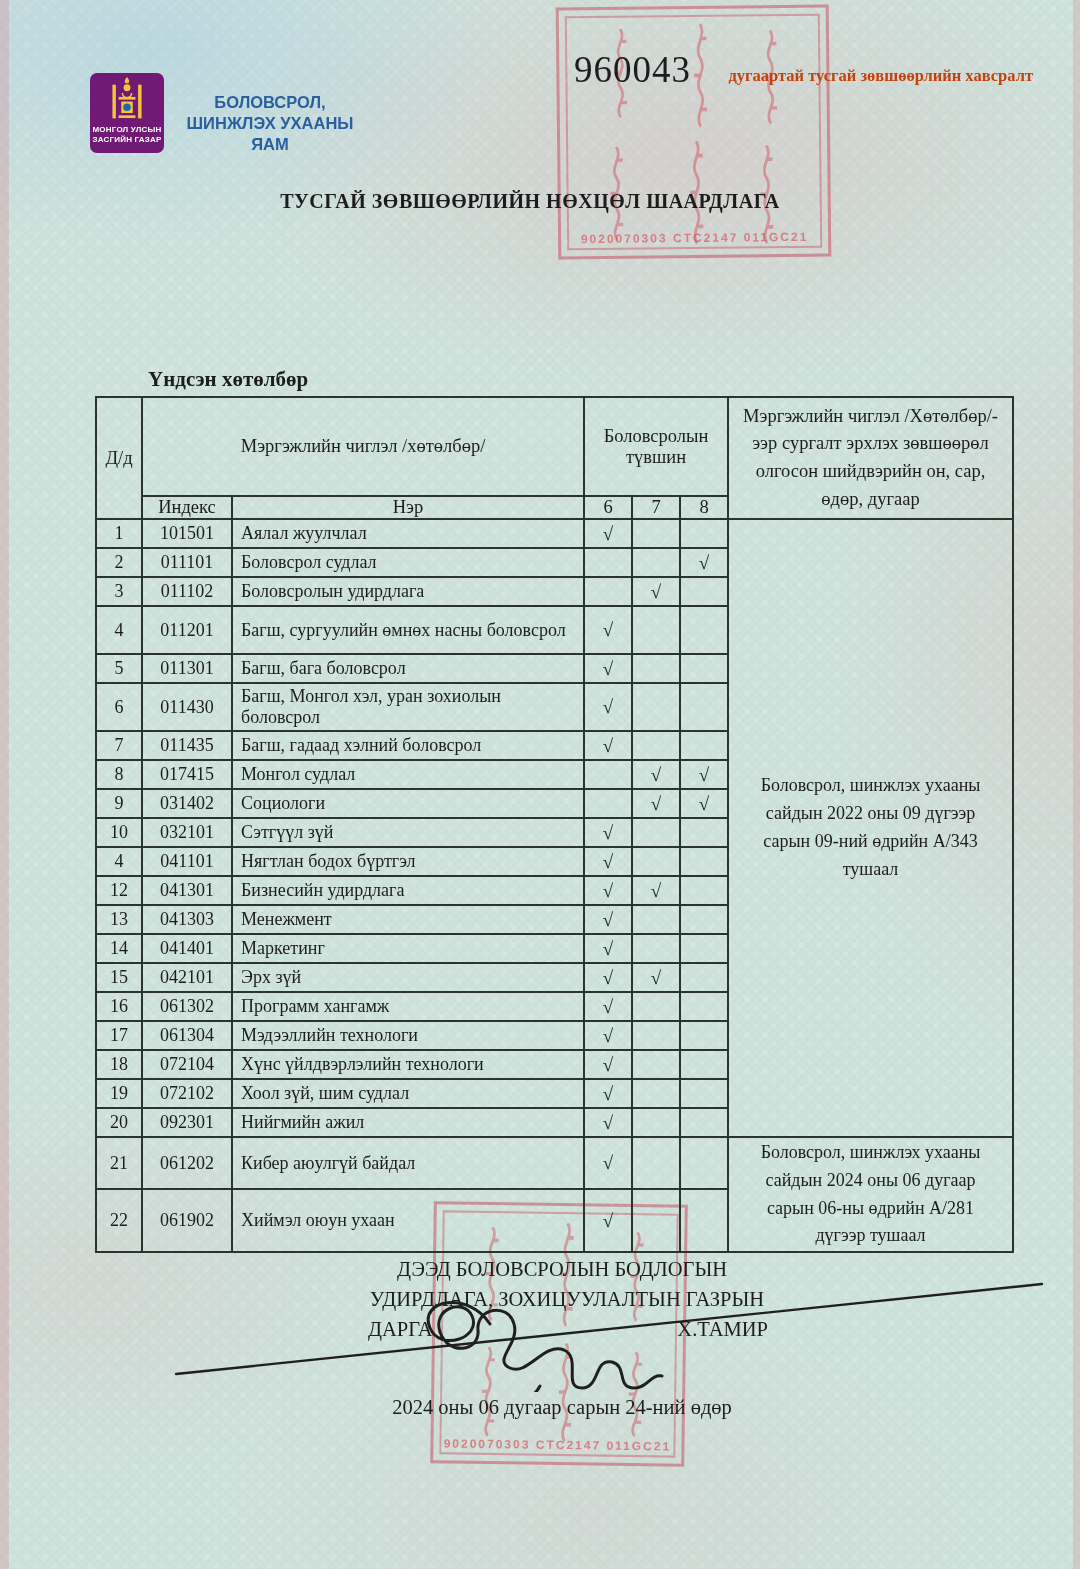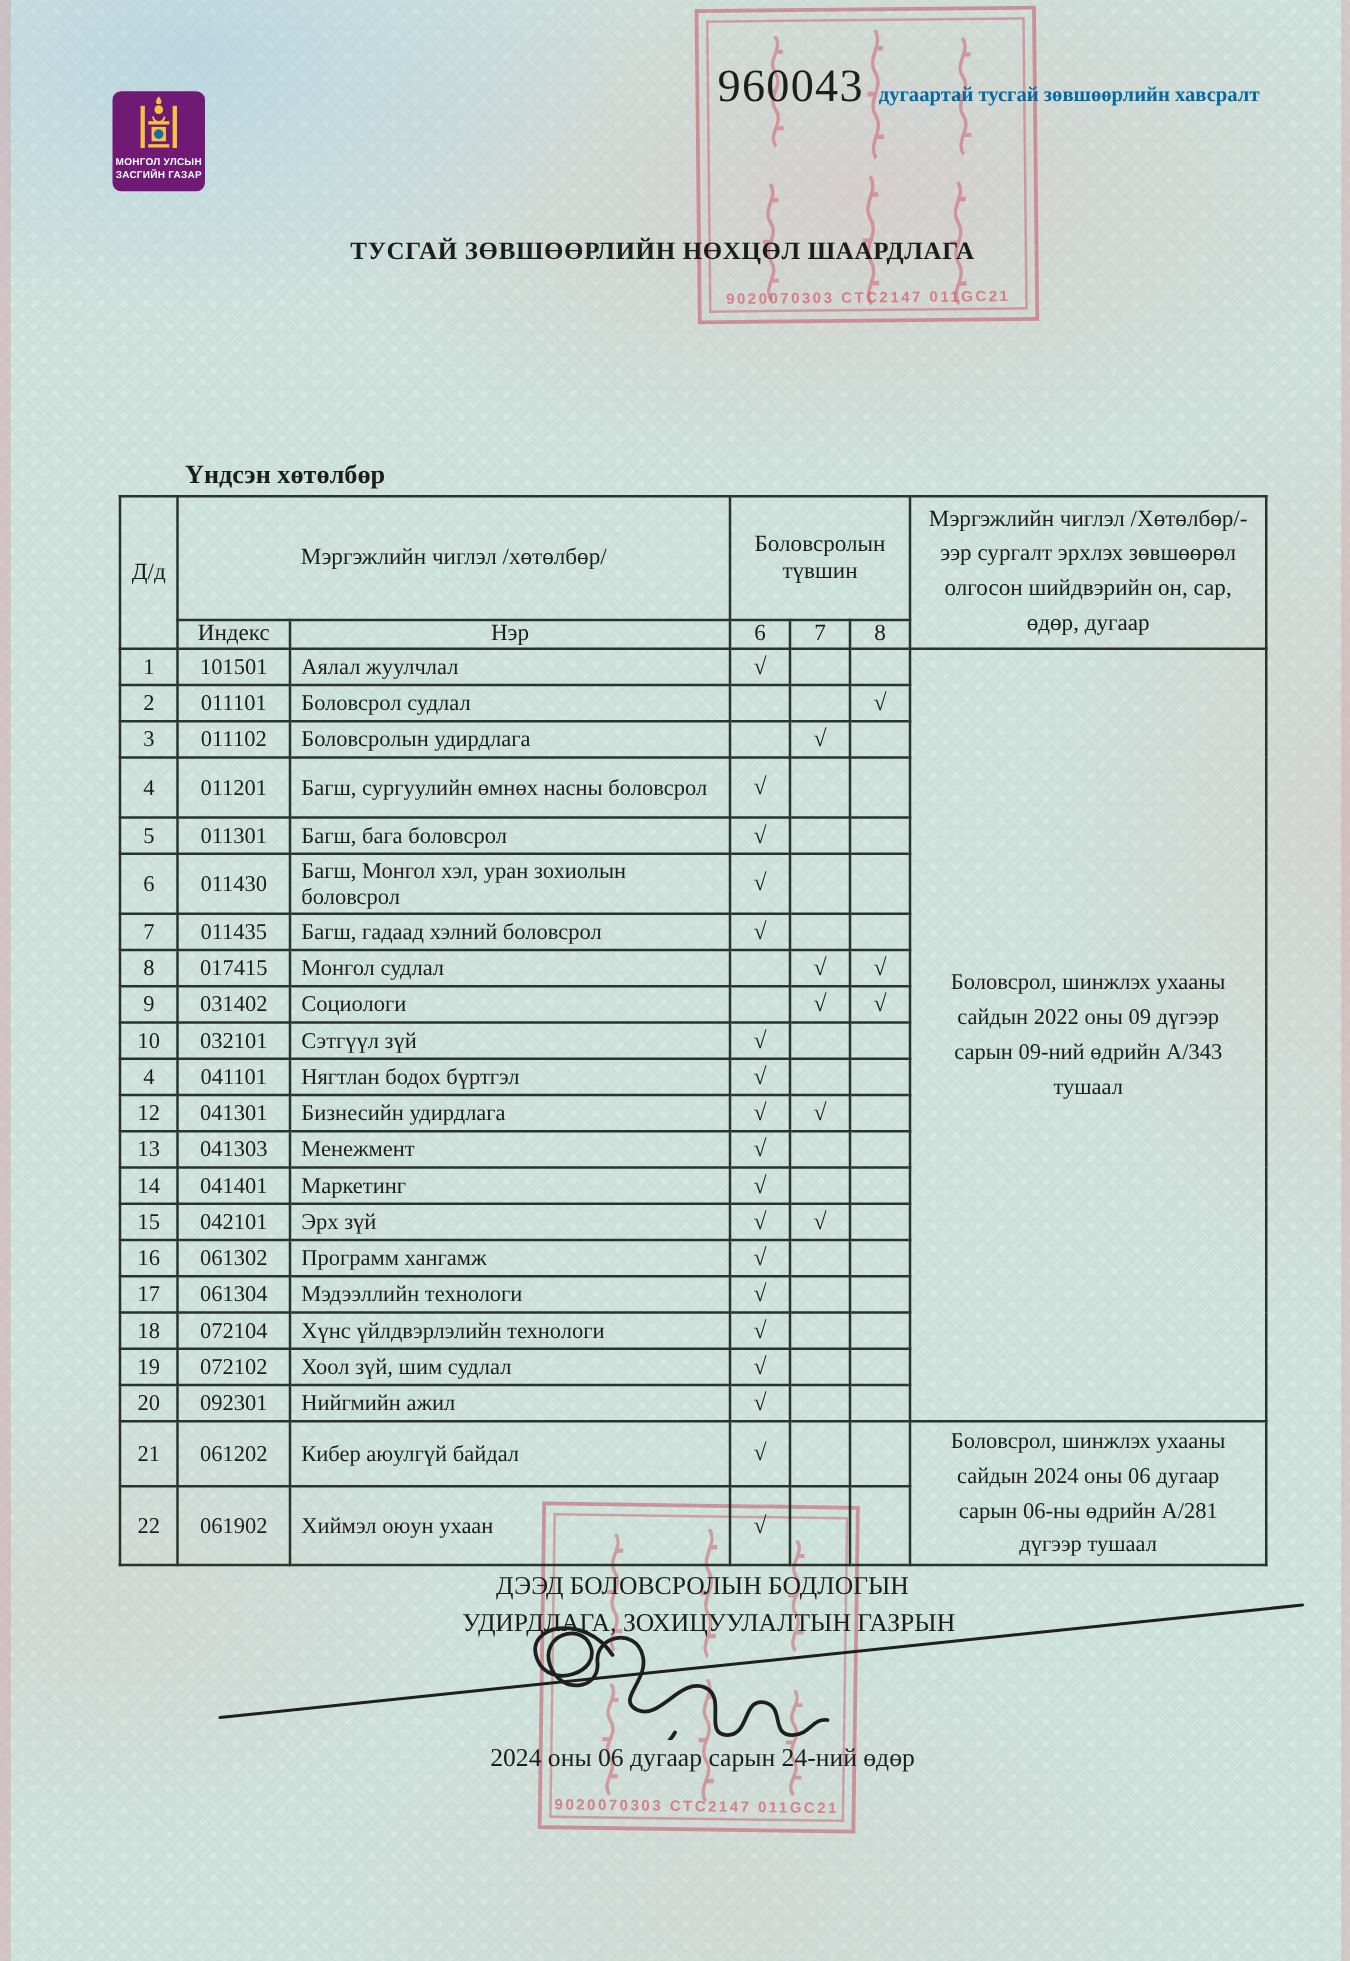--- a/index.html
+++ b/index.html
@@ -37,21 +37,21 @@
     background:#701a75;border-radius:7px;display:flex;flex-direction:column;
     align-items:center;justify-content:flex-start;padding-top:4px;box-sizing:border-box;}
   .gov-logo .emblem{width:34px;height:46px;}
   .gov-logo .sq-text{font-family:"Liberation Sans",sans-serif;font-size:8px;line-height:9.5px;
     color:#fff;text-align:center;font-weight:bold;letter-spacing:.2px;margin-top:2px;}
   .ministry-name{position:absolute;left:175px;top:92px;width:190px;text-align:center;
     font-family:"Liberation Sans",sans-serif;font-weight:bold;font-size:16.5px;
     line-height:21px;color:#2a5f9f;}
   .license-no{position:absolute;left:574px;top:48px;font-size:37px;letter-spacing:1px;color:#1d1d1d;}
   .license-suffix{position:absolute;left:703px;top:66px;width:330px;font-weight:bold;
-    font-size:16.5px;color:#0369a1;}
+    font-size:16.5px;color:#c2410c;text-align:right;}
   .doc-title{position:absolute;left:0;top:190px;width:1060px;text-align:center;
     font-weight:bold;font-size:20px;letter-spacing:.5px;}
   .doc-title2{position:absolute;left:0;top:246px;width:1060px;text-align:center;
     font-weight:bold;font-size:29px;letter-spacing:.5px;}
   .section-title{position:absolute;left:148px;top:367px;font-weight:bold;font-size:21px;}
 
   
   .stamp{position:absolute;color:#c84255;z-index:1;}
   .stamp .outer{position:absolute;inset:0;border:3px solid rgba(200,66,85,.50);}
   .stamp .inner{position:absolute;inset:9px;border:2px solid rgba(200,66,85,.42);}
@@ -151,20 +151,25 @@
         <rect x="9" y="26" width="22" height="3.5"></rect>
         <rect x="12.5" y="32" width="15" height="15"></rect>
         <rect x="9" y="50" width="22" height="3.5"></rect>
       </g>
       <circle cx="20" cy="39.5" r="5" fill="#1b6aab"></circle>
     </svg>
     <div class="sq-text">
       <div>МОНГОЛ УЛСЫН</div>
       <div>ЗАСГИЙН ГАЗАР</div>
     </div>
+  </div>
+  <div class="ministry-name">
+    <div>БОЛОВСРОЛ,</div>
+    <div>ШИНЖЛЭХ УХААНЫ</div>
+    <div>ЯАМ</div>
   </div>
 
   <div class="license-no">960043</div>
   <div class="license-suffix">дугаартай тусгай зөвшөөрлийн хавсралт</div>
 
   <div class="doc-title">ТУСГАЙ ЗӨВШӨӨРЛИЙН НӨХЦӨЛ ШААРДЛАГА</div>
 
   <div class="section-title">Үндсэн хөтөлбөр</div>
 
   <table class="main">
@@ -369,19 +374,23 @@
           <td class="c-name">Хиймэл оюун ухаан</td>
           <td class="c-chk">√</td>
           <td class="c-chk"></td>
           <td class="c-chk"></td>
         </tr>
       </tbody>
   </table>
 
   <div class="sign-line1">ДЭЭД БОЛОВСРОЛЫН БОДЛОГЫН</div>
   <div class="sign-line2">УДИРДЛАГА, ЗОХИЦУУЛАЛТЫН ГАЗРЫН</div>
+  <div class="sign-row">
+    <span>ДАРГА</span>
+    <span>Х.ТАМИР</span>
+  </div>
   <svg class="signature-svg" viewBox="0 0 880 130">
     <path d="M6,112 L872,22" stroke="#1f1f1f" stroke-width="2.4" fill="none" stroke-linecap="round"></path>
     <path d="M320,62 c-22,-34 -72,-24 -60,4 c10,24 52,10 42,-12 c-8,-18 -40,-8 -32,16 c8,24 40,20 38,-2 c-2,-22 30,-28 36,-6 c6,20 -22,36 -4,44 c18,8 34,-26 54,-18 c18,8 -2,38 18,38 c18,0 12,-30 30,-26 c16,4 4,26 22,26 c14,0 16,-14 28,-12 m-122,10 c-10,18 -34,22 -44,8" stroke="#1f1f1f" stroke-width="3" fill="none" stroke-linecap="round" stroke-linejoin="round"></path>
   </svg>
 
   <div class="date-line">2024 оны 06 дугаар сарын 24-ний өдөр</div>
 </div>
 
 </body></html>

